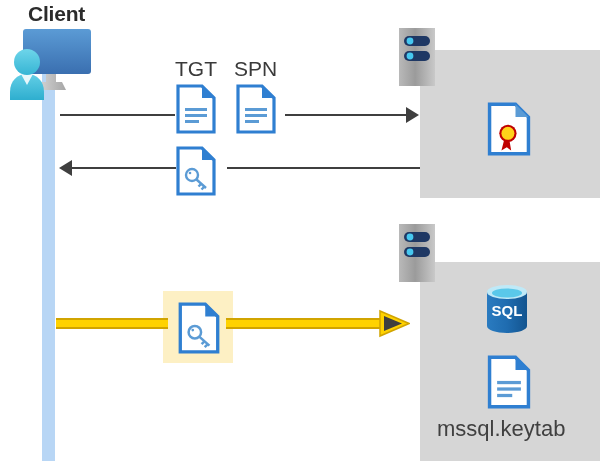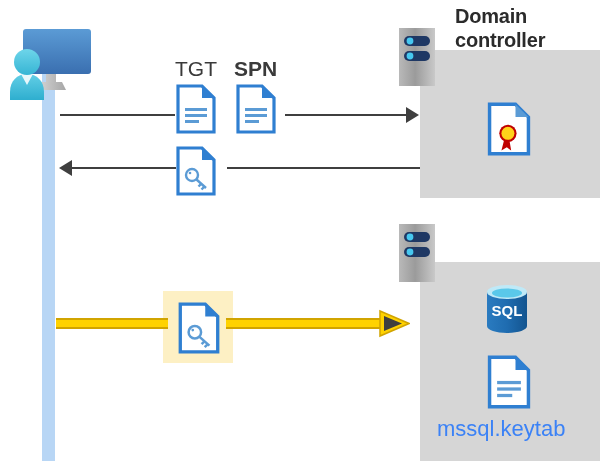--- a/index.html
+++ b/index.html
@@ -37,25 +37,25 @@
   }
   #linux-title {
     left: 450px; top: 225px;
   }
   .plain-label {
     color: #3a3a3a;
     font-size: 21px;
     line-height: 24px;
   }
   #tgt-label { left: 175px; top: 57px; }
-  #spn-label { left: 234px; top: 57px; font-weight: bold; }
+  #spn-label { left: 234px; top: 57px; }
   #keytab-label {
     left: 437px; top: 417px;
     font-size: 22px;
-    color: #3b82f6;
+    color: #404040;
   }
 
   
   .panel-gray {
     background: #d6d6d6;
   }
   #dc-panel  { left: 420px; top: 50px;  width: 180px; height: 148px; }
   #linux-panel { left: 420px; top: 262px; width: 180px; height: 199px; }
 
   
@@ -127,21 +127,21 @@
 </head>
 <body>
 
 <div id="canvas">
 
   <div class="abs panel-gray" id="dc-panel"></div>
   <div class="abs panel-gray" id="linux-panel"></div>
 
   <div class="abs" id="lifeline"></div>
 
-  <div class="abs title-bold" id="dc-title">Domain controller</div>
+  <div class="abs title-bold" id="client-title">Client</div>
 
   <div class="abs" id="client-icon">
     <svg width="92" height="74" viewBox="0 0 92 74">
       <defs>
         <linearGradient id="monGrad" x1="0" y1="0" x2="0" y2="1">
           <stop offset="0" stop-color="#5b9bd5"></stop>
           <stop offset="1" stop-color="#3a6fb0"></stop>
         </linearGradient>
         <linearGradient id="standGrad" x1="0" y1="0" x2="1" y2="0">
           <stop offset="0" stop-color="#d9d9d9"></stop>

